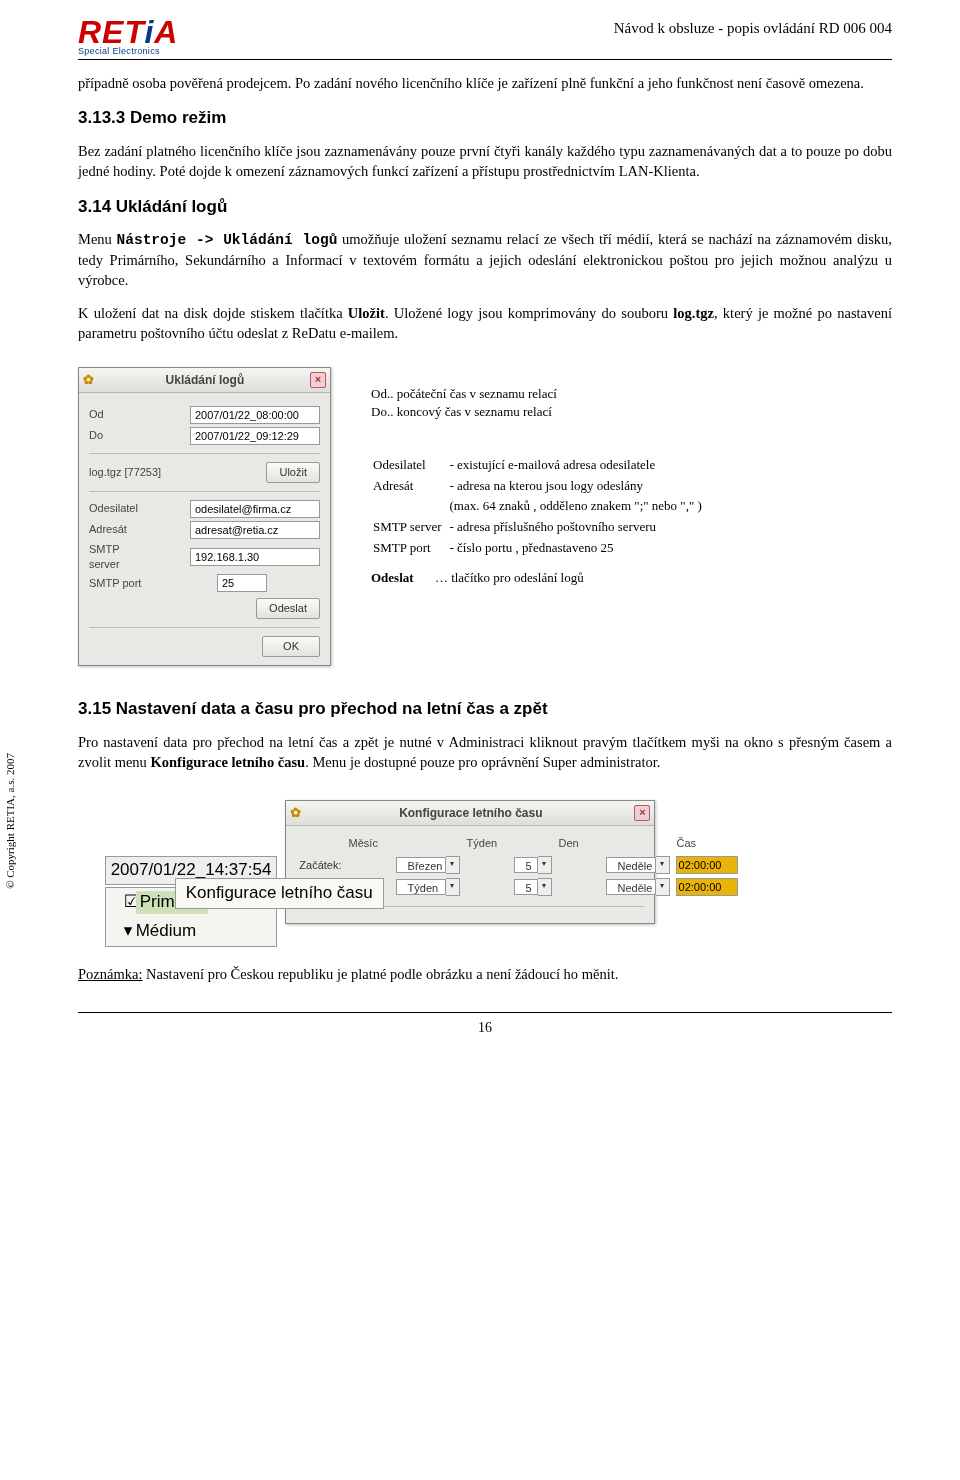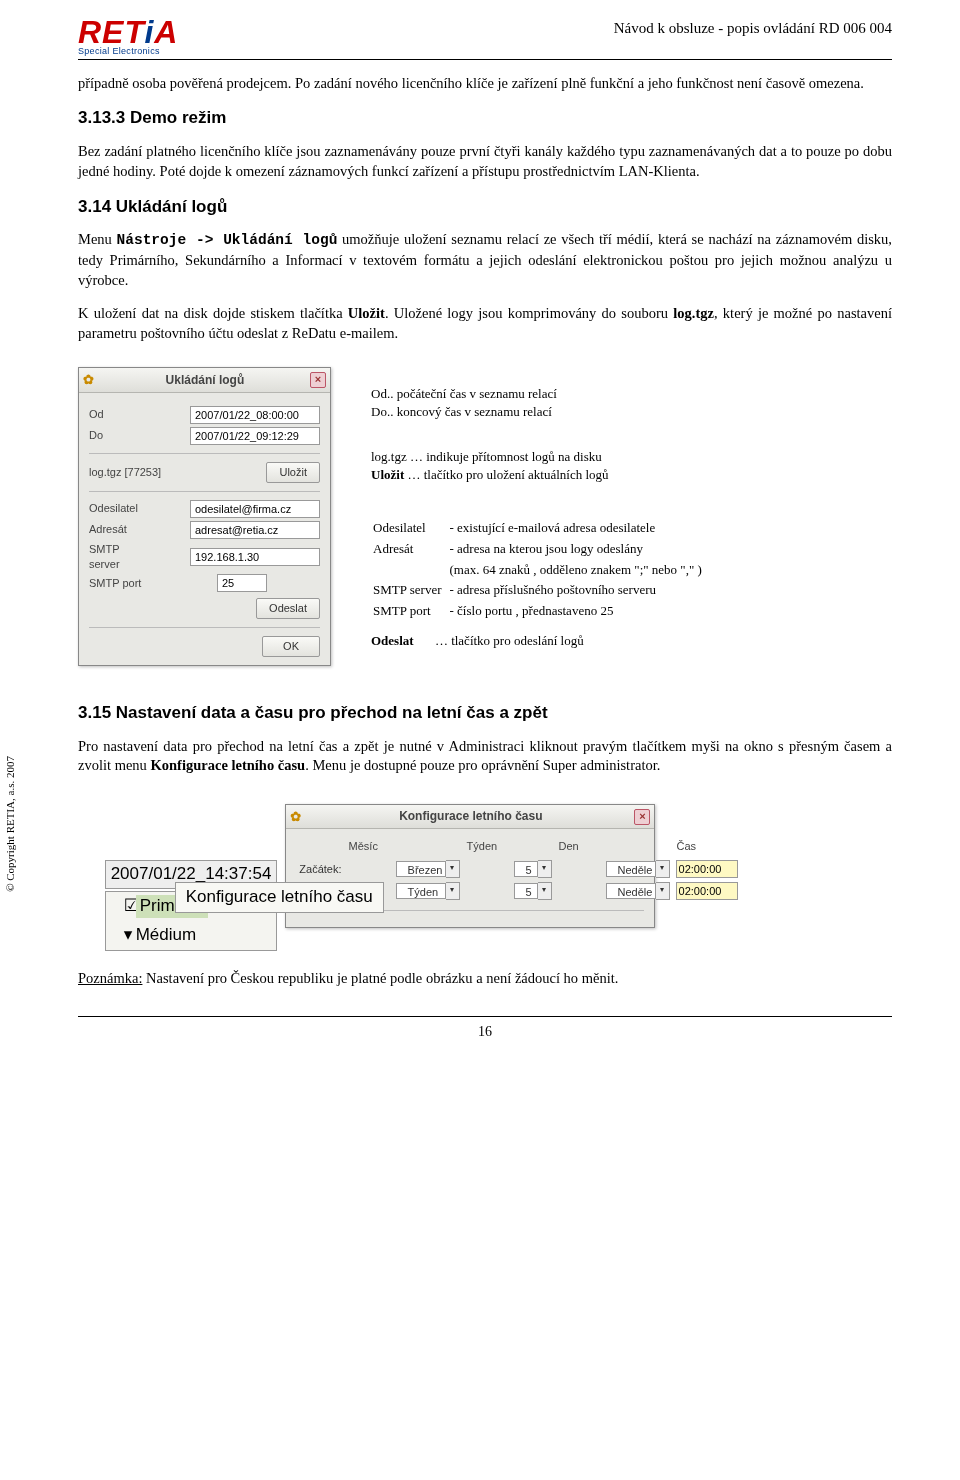--- a/index.html
+++ b/index.html
@@ -75,21 +75,21 @@
   .btn-row { display: flex; justify-content: flex-end; margin-top: 6px; gap: 8px; }
 
   .dialog1 { width: 253px; }
   .dialog1 .frow input { width: 130px; }
   .dialog1 .logrow { display: flex; align-items: center; justify-content: space-between; }
   .dialog1 .logrow .ltxt { color: #444; }
 
   .dialog2 { width: 370px; margin: 14px auto 18px auto; }
   .dialog2 select, .dialog2 input[type=text] {
     font-family: Arial, sans-serif; font-size: 11px;
-    border: 1px solid #999; background: #fef9c3; padding: 1px 2px; height: 18px;
+    border: 1px solid #999; background: #eab308; padding: 1px 2px; height: 18px;
   }
   .dialog2 .hdr-row td { text-align: left; font-size: 11px; color: #444; padding: 0 4px 4px 4px; }
   .dialog2 .row td { padding: 2px 3px; font-size: 11px; }
   .dlg2-wrap { text-align: center; }
   .sel-wrap { display: inline-flex; align-items: center; }
   .sel-wrap .sel { border:1px solid #999; background:#fff; padding:1px 11px; height:16px; display:inline-block;margin-left:48px; }
   .sel-wrap .drop { border:1px solid #999; border-left:none; background:#eee; width:14px; height:18px; text-align:center; line-height:14px; font-size:8px; display:inline-block; cursor:pointer; }
 
   .ctx-block { display:inline-block; font-family: Arial, sans-serif; font-size: 17px; vertical-align: top; margin-right: 8px; }
   .ctx-clock { background:#eee; border:1px solid #999; padding:2px 5px; display:inline-block; }
@@ -180,24 +180,20 @@
       <div class="btn-row">
         <span class="btn" style="padding:2px 20px">OK</span>
       </div>
     </div>
   </div>
 
   <div class="legend-right">
     <div class="grp" style="margin-top:12px;">
       <div>Od.. počáteční čas v seznamu relací</div>
       <div>Do.. koncový čas v seznamu relací</div>
-    </div>
-    <div class="grp" style="margin-top:28px;">
-      <div>log.tgz … indikuje přítomnost logů na disku</div>
-      <div><span class="bold">Uložit</span><span> … tlačítko pro uložení aktuálních logů</span></div>
     </div>
     <div class="grp" style="margin-top:34px;">
       <table class="tbl">
         <tbody>
             <tr>
               <td>Odesilatel</td>
               <td>- existující e-mailová adresa odesilatele</td>
             </tr>
         <tr>
               <td>Adresát</td>

